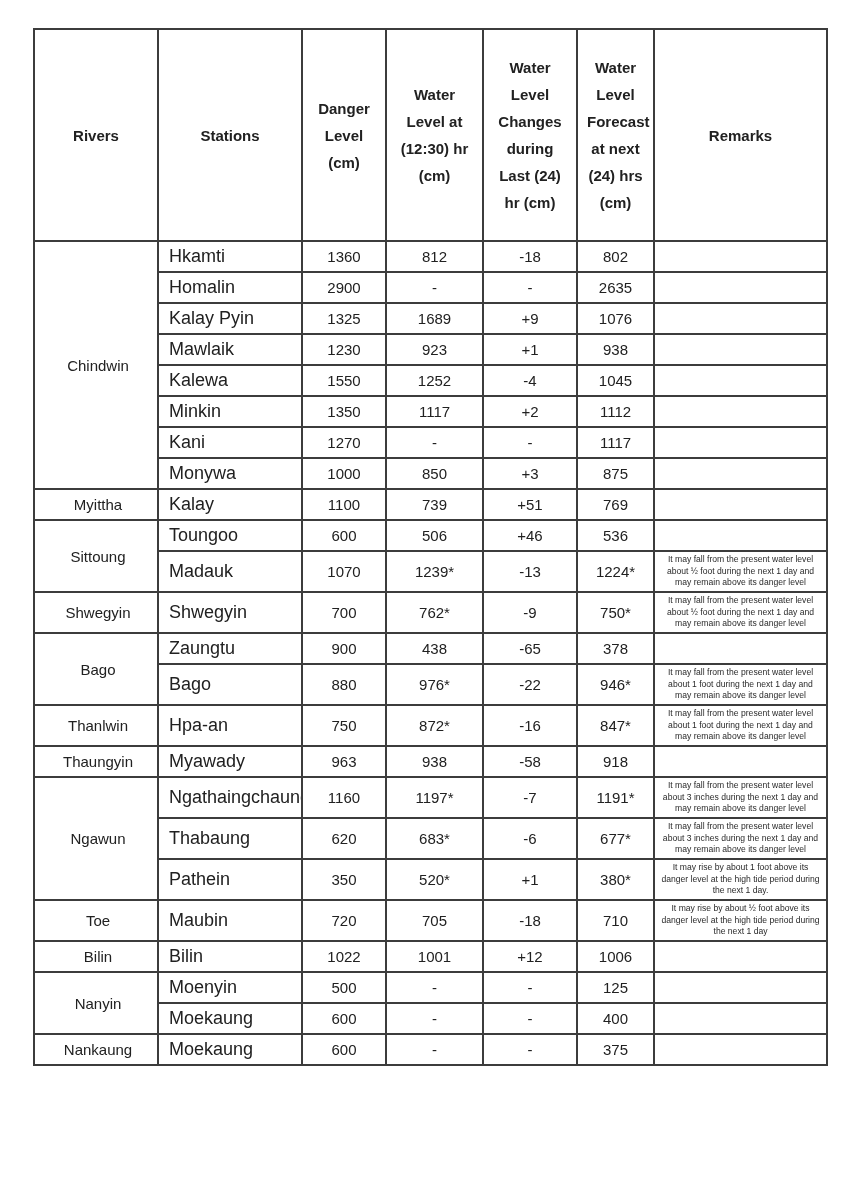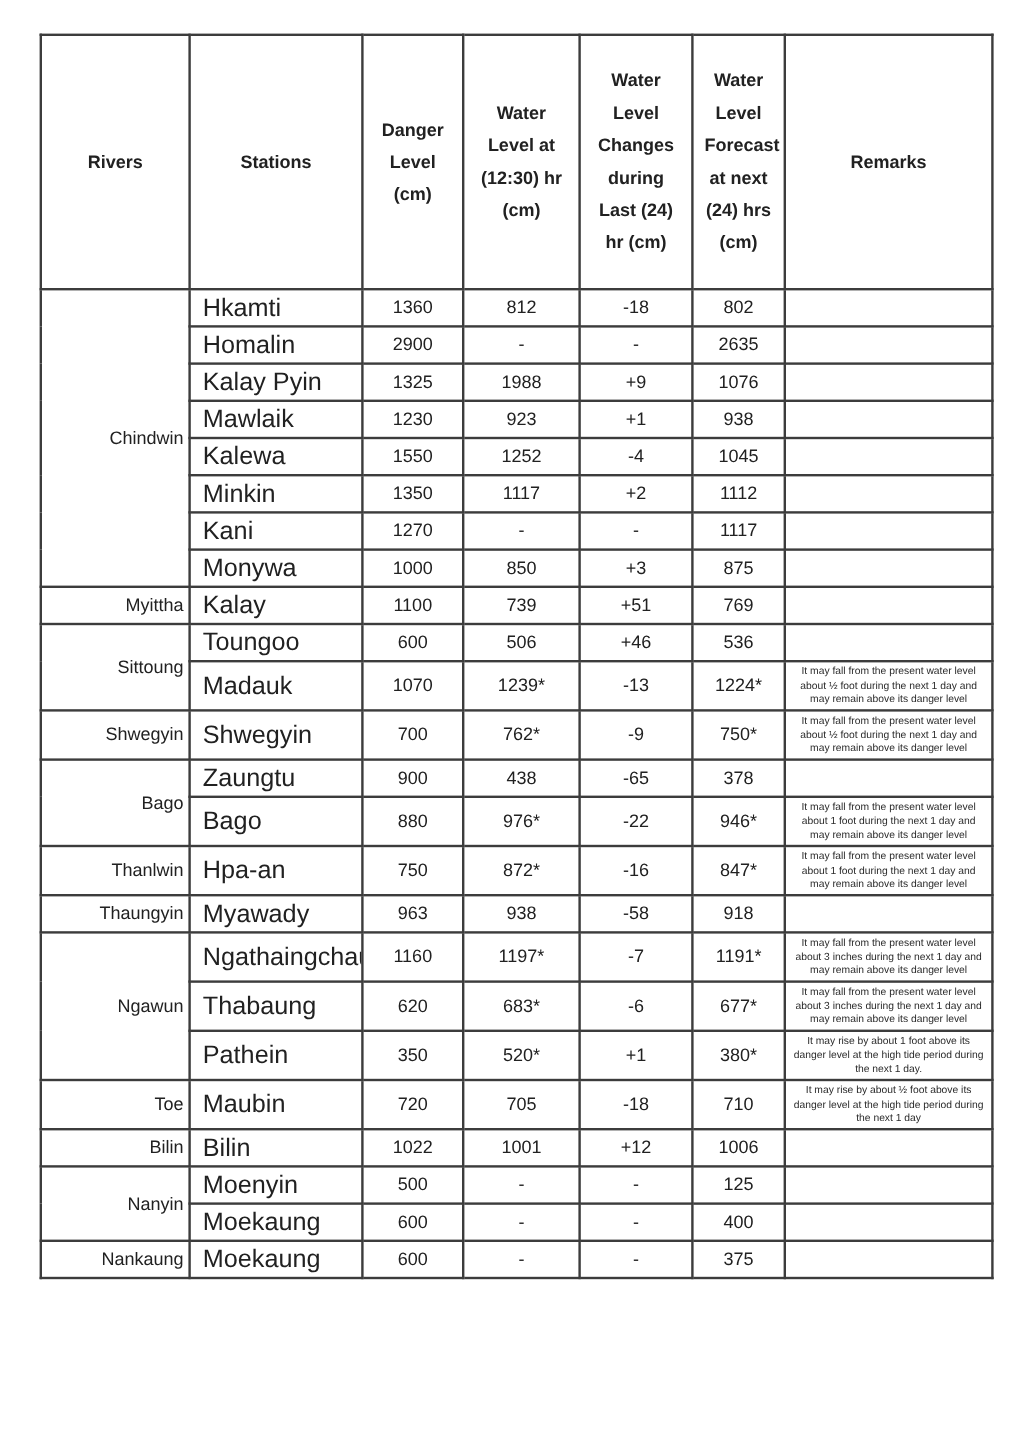--- a/index.html
+++ b/index.html
@@ -30,25 +30,25 @@
     line-height: 27px;
     text-align: center;
     padding: 0 9px;
     font-weight: bold;
   }
   
   tr.reg  { height: 31px; }
   tr.tall { height: 41px; }
   td.river {
     font-size: 15px;
-    text-align: right;
+    text-align: center;
     padding: 0 4px 0 8px;
   }
   td.station {
-    font-size: 21px;
+    font-size: 18px;
     text-align: left;
     padding: 0 4px 0 10px;
   }
   td.num {
     font-size: 15px;
     text-align: center;
     padding: 0 2px;
   }
   td.remarks {
     font-size: 8.6px;
@@ -97,21 +97,21 @@
           <td class="station">Homalin</td>
           <td class="num">2900</td>
           <td class="num">-</td>
           <td class="num">-</td>
           <td class="num">2635</td>
           <td class="remarks"></td>
         </tr>
         <tr class="reg">
           <td class="station">Kalay Pyin</td>
           <td class="num">1325</td>
-          <td class="num">1988</td>
+          <td class="num">1689</td>
           <td class="num">+9</td>
           <td class="num">1076</td>
           <td class="remarks"></td>
         </tr>
         <tr class="reg">
           <td class="station">Mawlaik</td>
           <td class="num">1230</td>
           <td class="num">923</td>
           <td class="num">+1</td>
           <td class="num">938</td>

